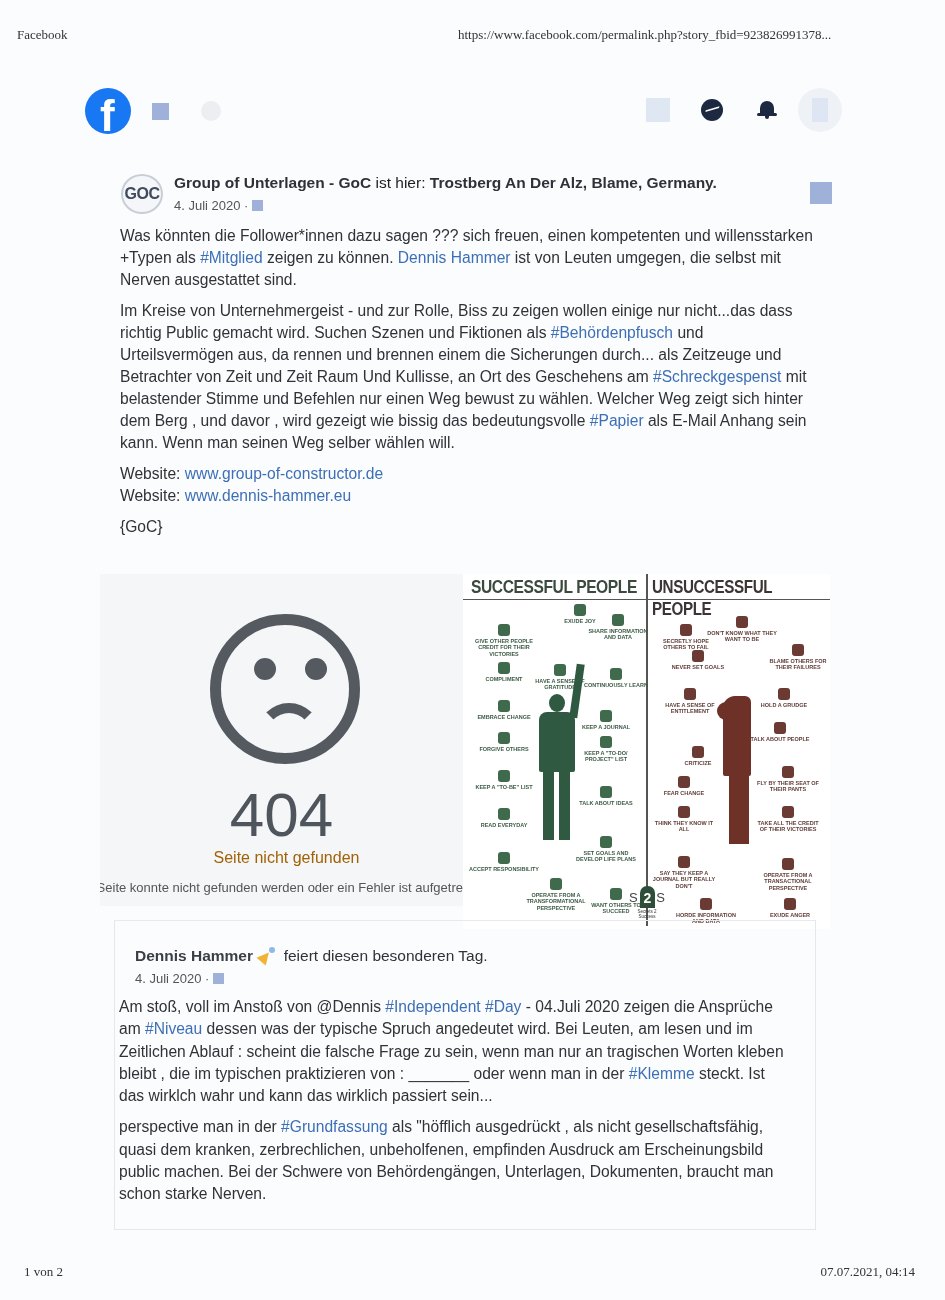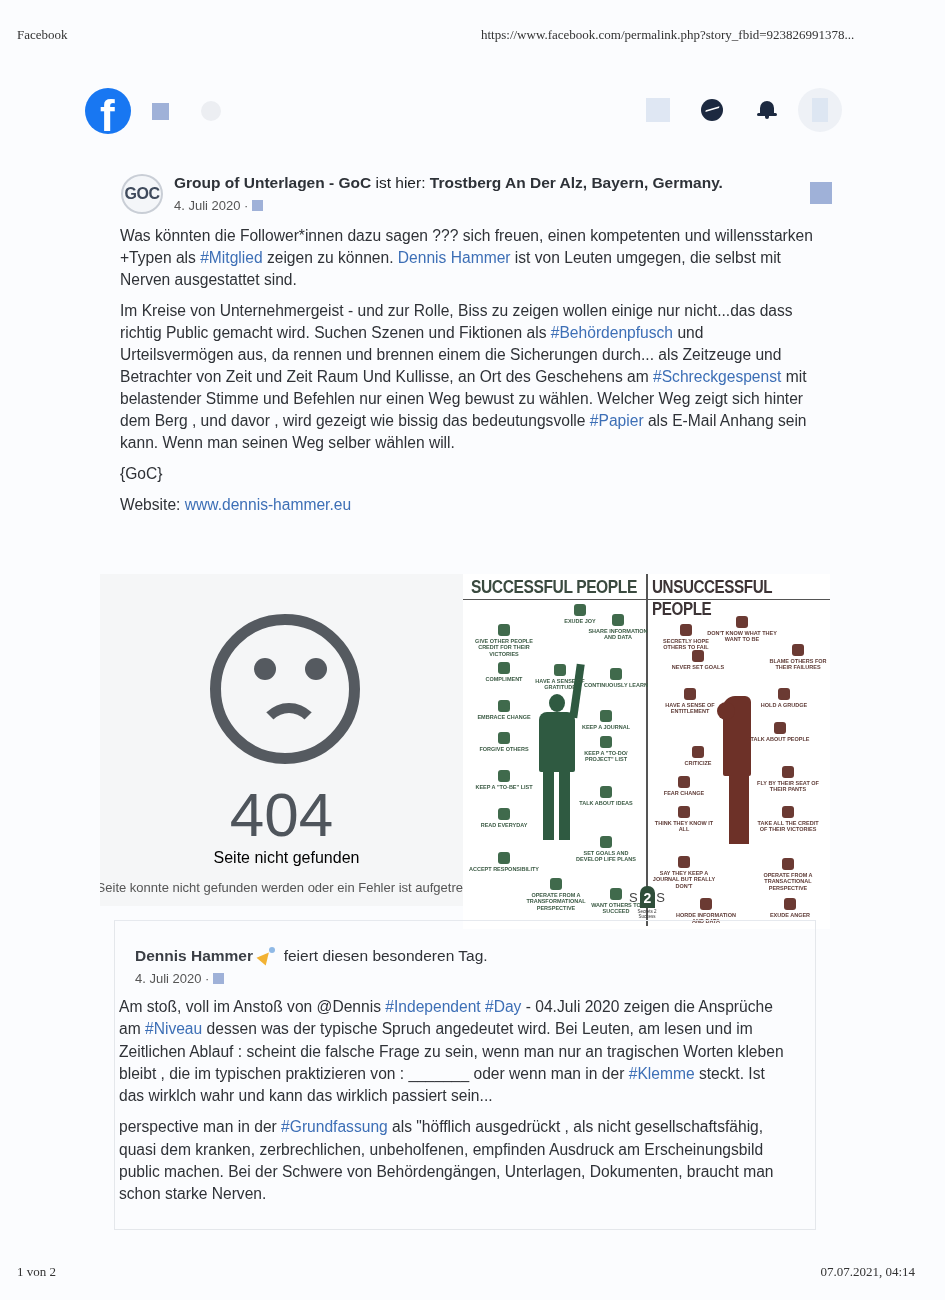--- a/index.html
+++ b/index.html
@@ -2,25 +2,25 @@
 <html><head>
 <meta charset="utf-8">
 <style>
   * { box-sizing: border-box; margin: 0; padding: 0; }
   html, body { width: 945px; height: 1300px; background: #fbfcfe; overflow: hidden; }
   body { position: relative; font-family: "Liberation Sans", "DejaVu Sans", sans-serif; color: #1c1e21; }
 
   .print-header { position: absolute; top: 27px; left: 17px; right: 30px; height: 18px;
     font-family: "Liberation Serif", "DejaVu Serif", serif; font-size: 13px; color: #333; }
   .print-header .ph-title { position: absolute; left: 0; top: 0; }
-  .print-header .ph-url { position: absolute; left: 464px; top: 0; }
+  .print-header .ph-url { position: absolute; left: 441px; top: 0; }
 
   .print-footer { position: absolute; top: 1264px; left: 17px; right: 30px; height: 18px;
     font-family: "Liberation Serif", "DejaVu Serif", serif; font-size: 13px; color: #333; }
-  .print-footer .pf-page { position: absolute; left: 0; top: 0; }
+  .print-footer .pf-page { position: absolute; left: 7px; top: 0; }
   .print-footer .pf-date { position: absolute; right: 0; top: 0; text-align: right; }
 
   
   .fb-logo { position: absolute; left: 85px; top: 88px; width: 46px; height: 46px; border-radius: 50%;
     background: #1877f2; overflow: hidden; }
   .fb-logo span { position: absolute; left: 15px; top: 3px; color: #fff; font-weight: bold; font-size: 44px;
     font-family: "Liberation Sans", sans-serif; line-height: 50px; }
   .placeholder-sq { position: absolute; background: #9fb1d8; }
   .sq-1 { left: 152px; top: 103px; width: 17px; height: 17px; }
   .ghost-circle { position: absolute; left: 201px; top: 101px; width: 20px; height: 20px; border-radius: 50%;
@@ -60,21 +60,21 @@
 
   .attachment { position: absolute; left: 0; top: 412px; width: 730px; height: 355px; }
   .img-404 { position: absolute; left: 0; top: 0; width: 363px; height: 332px; background: #f5f6f7; overflow: hidden; }
   .sad-face { position: absolute; left: 110px; top: 40px; width: 150px; height: 150px; border: 11px solid #555a60; border-radius: 50%; }
   .sad-face .eye { position: absolute; top: 33px; width: 22px; height: 22px; border-radius: 50%; background: #555a60; }
   .sad-face .eye.l { left: 33px; }
   .sad-face .eye.r { left: 84px; }
   .sad-face .mouth { position: absolute; left: 36px; top: 78px; width: 64px; height: 64px; border: 10px solid #555a60;
     border-radius: 50%; border-bottom-color: transparent; border-left-color: transparent; border-right-color: transparent; }
   .code-404 { position: absolute; left: 0; width: 363px; top: 205px; text-align: center; font-size: 62px; color: #4f555c; font-family: "Liberation Sans", sans-serif; }
-  .msg-404 { position: absolute; left: 0; width: 373px; top: 275px; text-align: center; font-size: 16px; color: #000000; }
+  .msg-404 { position: absolute; left: 0; width: 373px; top: 275px; text-align: center; font-size: 16px; color: #a16207; }
   .sub-404 { position: absolute; right: 0; top: 306px; white-space: nowrap; font-size: 13px; color: #555; }
 
   .infographic { position: absolute; left: 363px; top: 0; width: 367px; height: 355px; background: #fff; }
   .ig-title { position: absolute; top: 2px; font-weight: bold; font-size: 19px; letter-spacing: -0.5px; font-family: "Liberation Sans", sans-serif; }
   .ig-title.succ { left: 8px; color: #3a4a3f; transform: scaleX(0.82); transform-origin: left; }
   .ig-title.unsucc { left: 189px; color: #3d3436; transform: scaleX(0.8); transform-origin: left; }
   .ig-hline { position: absolute; left: 0; top: 25px; width: 367px; height: 1px; background: #555; }
   .ig-vline { position: absolute; left: 183px; top: 0; width: 2px; height: 352px; background: #555; }
   .ig-item { position: absolute; font-size: 5.5px; font-weight: bold; text-align: center; line-height: 6.4px; text-transform: uppercase; width: 70px; }
   .ig-item.g { color: #3c5b45; }
@@ -133,39 +133,42 @@
   </div>
 <div class="avatar-menu"></div>
 
 <div class="post">
   <div class="post-head">
     <div class="goc-avatar">
       <div class="hex"></div>
       <div class="txt">GOC</div>
     </div>
     <div class="post-author-line">
-      <b>Group of Unterlagen - GoC</b><span> ist hier: </span><b>Trostberg An Der Alz, Bayern, Germany.</b>
+      <b>Group of Unterlagen - GoC</b><span> ist hier: </span><b>Trostberg An Der Alz, Blame, Germany.</b>
     </div>
     <div class="post-meta">
       <span>4. Juli 2020 ·</span><span class="priv"></span>
     </div>
     <div class="post-more"></div>
   </div>
 
   <div class="post-body">
     <p>
       <span>Was könnten die Follower*innen dazu sagen ??? sich freuen, einen kompetenten und willensstarken +Typen als </span><span class="tag">#Mitglied</span><span> zeigen zu können. </span><span class="lnk">Dennis Hammer</span><span> ist von Leuten umgegen, die selbst mit Nerven ausgestattet sind.</span>
     </p>
     <p>
       <span>Im Kreise von Unternehmergeist - und zur Rolle, Biss zu zeigen wollen einige nur nicht...das dass richtig Public gemacht wird. Suchen Szenen und Fiktionen als </span><span class="tag">#Behördenpfusch</span><span> und Urteilsvermögen aus, da rennen und brennen einem die Sicherungen durch... als Zeitzeuge und Betrachter von Zeit und Zeit Raum Und Kullisse, an Ort des Geschehens am </span><span class="tag">#Schreckgespenst</span><span> mit belastender Stimme und Befehlen nur einen Weg bewust zu wählen. Welcher Weg zeigt sich hinter dem Berg , und davor , wird gezeigt wie bissig das bedeutungsvolle </span><span class="tag">#Papier</span><span> als E-Mail Anhang sein kann. Wenn man seinen Weg selber wählen will.</span>
     </p>
-    <p>{GoC}</p>
+    <p class="site-line">
+      <span>Website: </span><span class="lnk">www.group-of-constructor.de</span>
+    </p>
     <p>
       <span>Website: </span><span class="lnk">www.dennis-hammer.eu</span>
     </p>
+    <p>{GoC}</p>
   </div>
 
   <div class="attachment">
     <div class="img-404">
       <div class="sad-face">
         <div class="eye l"></div>
           <div class="eye r"></div>
           <div class="mouth"></div>
       </div>
       <div class="code-404">404</div>

